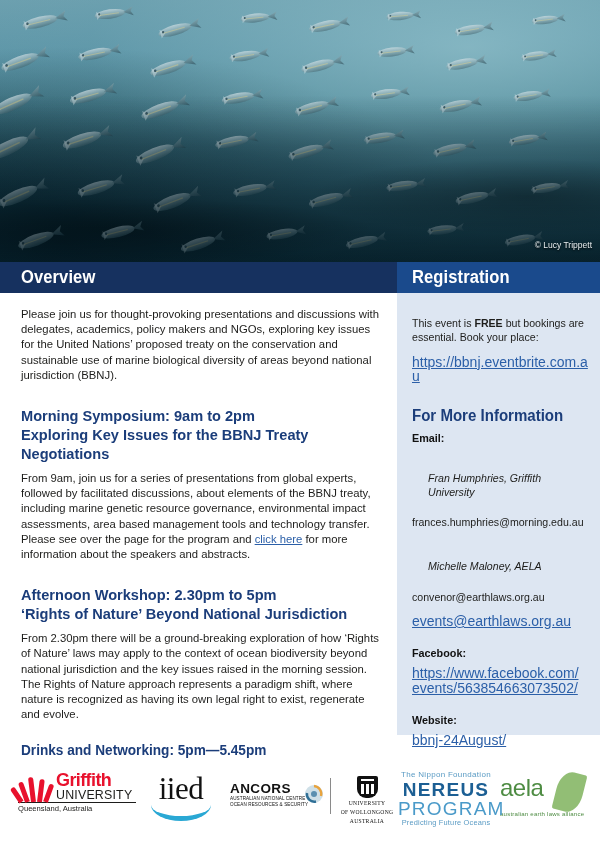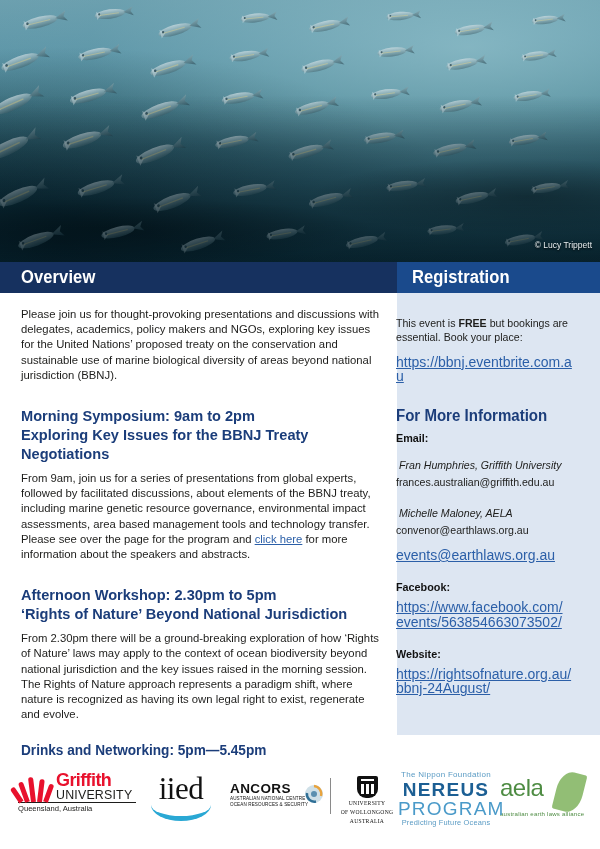--- a/index.html
+++ b/index.html
@@ -79,35 +79,35 @@
   .link{color:#2b5fa8;text-decoration:underline;}
 
   .drinks{
     position:absolute;left:21px;top:742px;
     font-family:"Liberation Sans Narrow","Liberation Sans",sans-serif;
     font-weight:bold;font-size:14.5px;color:#1b3d7a;transform:scaleX(.94);
     transform-origin:left center;
   }
 
   
-  .right-col{position:absolute;left:396px;top:316px;width:176px;}
+  .right-col{position:absolute;left:412px;top:316px;width:176px;}
   .r-text{font-family:"Liberation Sans",sans-serif;font-size:10.6px;
     line-height:14.4px;color:#1d1d1b;margin:0;}
   .r-link{font-family:"Liberation Sans",sans-serif;font-size:14px;
     line-height:14.4px;color:#2b5fa8;text-decoration:underline;
     margin:0;word-break:break-word;}
   .r-head{
     font-family:"Liberation Sans Narrow","Liberation Sans",sans-serif;
     font-weight:bold;font-size:16px;color:#1b3d7a;transform:scaleX(.94);
     transform-origin:left center;margin:0;line-height:19px;
   }
   .r-sub{font-family:"Liberation Sans",sans-serif;font-weight:bold;
     font-size:10.8px;color:#111;margin:0;line-height:14px;}
   .r-name{font-family:"Liberation Sans",sans-serif;font-style:italic;
-    font-size:10.6px;color:#1d1d1b;margin:3px;line-height:14.2px;}
+    font-size:10.6px;color:#1d1d1b;margin:16px;line-height:14.2px;}
   .g10{height:10px;} .g14{height:14px;} .g18{height:18px;} .g6{height:6px;}
   .g22{height:22px;}
 
   
   .logos{position:absolute;left:0;top:770px;width:600px;height:62px;}
   .logo{position:absolute;}
 
   .griffith{left:18px;top:2px;width:118px;}
   .g-mark{position:relative;width:34px;height:28px;}
   .g-flame{position:absolute;bottom:0;width:5px;background:#e8112d;border-radius:3px 3px 0 0;transform-origin:bottom center;}
@@ -276,37 +276,36 @@
     <p class="r-text"><span>This event is </span><b>FREE</b><span> but bookings are essential. Book your place:</span></p>
     <div class="g10"></div>
     <a href="#" class="r-link" style="display:block">https://bbnj.eventbrite.com.au</a>
 
     <div class="g22"></div>
     <p class="r-head">For More Information</p>
     <div class="g6"></div>
     <p class="r-sub">Email:</p>
     <div class="g10"></div>
     <p class="r-name">Fran Humphries, Griffith University</p>
-    <p class="r-text">frances.australian@griffith.edu.au</p>
+    <p class="r-text">frances.humphries@morning.edu.au</p>
     <div class="g14"></div>
     <p class="r-name">Michelle Maloney, AELA</p>
     <p class="r-text">convenor@earthlaws.org.au</p>
     <div class="g10"></div>
     <a href="#" class="r-link" style="display:block">events@earthlaws.org.au</a>
 
     <div class="g18"></div>
     <p class="r-sub">Facebook:</p>
     <div class="g6"></div>
     <a href="#" class="r-link" style="display:block">https://www.facebook.com/</a>
     <a href="#" class="r-link" style="display:block">events/563854663073502/</a>
 
     <div class="g18"></div>
     <p class="r-sub">Website:</p>
     <div class="g6"></div>
-    <a href="#" class="r-link" style="display:block">https://rightsofnature.org.au/</a>
     <a href="#" class="r-link" style="display:block">bbnj-24August/</a>
   </div>
 
   <div class="logos">
 
     <div class="logo iied">
       <div class="iied-word">iied</div>
       <div class="iied-smile"></div>
     </div>
 

